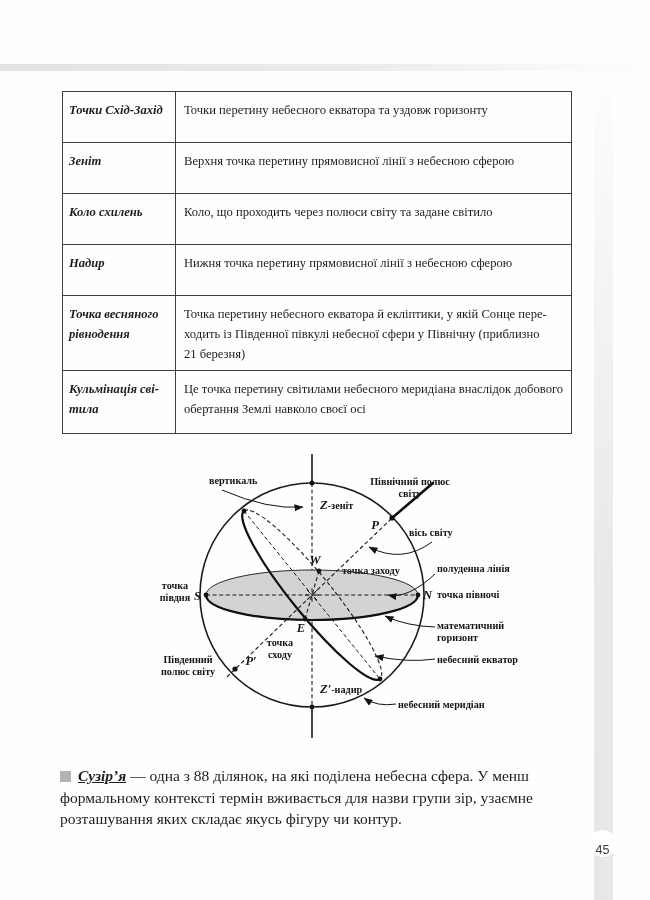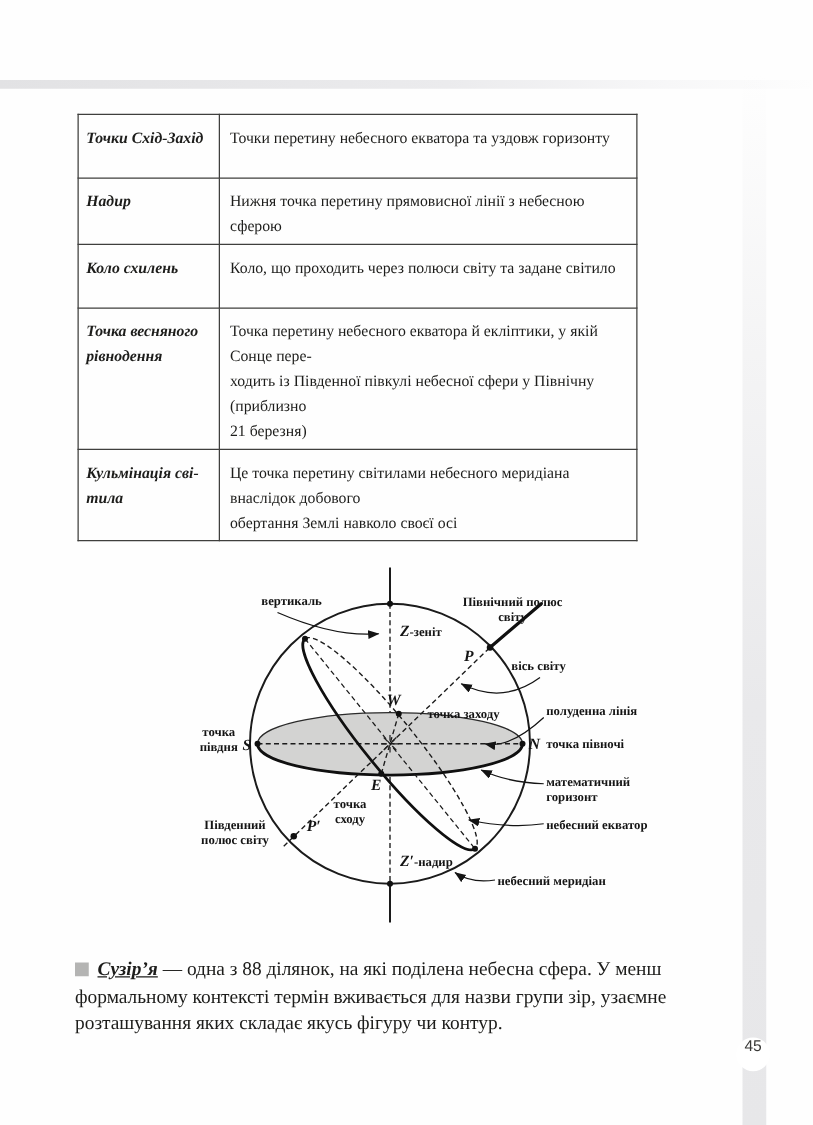--- a/index.html
+++ b/index.html
@@ -13,28 +13,28 @@
     position:absolute;left:0;top:64px;width:650px;height:7px;
     background:linear-gradient(to right,#e2e2e4 0%,#ebebed 55%,#f7f7f8 82%,#fdfdfd 100%);
   }
   
   .ribbon{
     position:absolute;left:594px;top:60px;width:19px;height:840px;
     background:linear-gradient(to bottom,rgba(233,233,235,0) 0%,rgba(233,233,235,.45) 25%,#e9e9eb 60%,#e7e7e9 100%);
   }
   .page-num-wrap{
     position:absolute;left:589px;top:830px;width:27px;height:27px;border-radius:50%;
-    background:#fff;display:flex;align-items:flex-start;justify-content:center;
+    background:#fff;display:flex;align-items:flex-end;justify-content:center;
   }
   .page-num-wrap span{
     font-family:"Liberation Sans", sans-serif;font-size:12.5px;color:#3a3a38;
   }
   
   table.terms{
-    position:absolute;left:62px;top:91px;width:448px;
+    position:absolute;left:62px;top:91px;width:510px;
     border-collapse:collapse;table-layout:fixed;
   }
   table.terms td{
     border:1px solid #3f3f3d;
     vertical-align:top;
     white-space:pre-line;
     font-size:12.6px;line-height:20px;
     padding:8px 4px 4px 8px;
   }
   table.terms td.term{
@@ -77,26 +77,30 @@
 <div class="top-band"></div>
 <div class="ribbon"></div>
 
 <table class="terms">
   <tbody>
     <tr class="r1">
       <td class="term">Точки Схід-Захід</td>
       <td class="def">Точки перетину небесного екватора та уздовж горизонту</td>
     </tr>
     <tr class="r1">
+      <td class="term">Зеніт</td>
+      <td class="def">Верхня точка перетину прямовисної лінії з небесною сферою</td>
+    </tr>
+    <tr class="r1">
+      <td class="term">Коло схилень</td>
+      <td class="def">Коло, що проходить через полюси світу та задане світило</td>
+    </tr>
+    <tr class="r1">
       <td class="term">Надир</td>
       <td class="def">Нижня точка перетину прямовисної лінії з небесною сферою</td>
-    </tr>
-    <tr class="r1">
-      <td class="term">Коло схилень</td>
-      <td class="def">Коло, що проходить через полюси світу та задане світило</td>
     </tr>
     <tr class="r3l">
       <td class="term">Точка весняного
 рівнодення</td>
       <td class="def">Точка перетину небесного екватора й екліптики, у якій Сонце пере-
 ходить із Південної півкулі небесної сфери у Північну (приблизно
 21 березня)</td>
     </tr>
     <tr class="r2l">
       <td class="term">Кульмінація сві-

